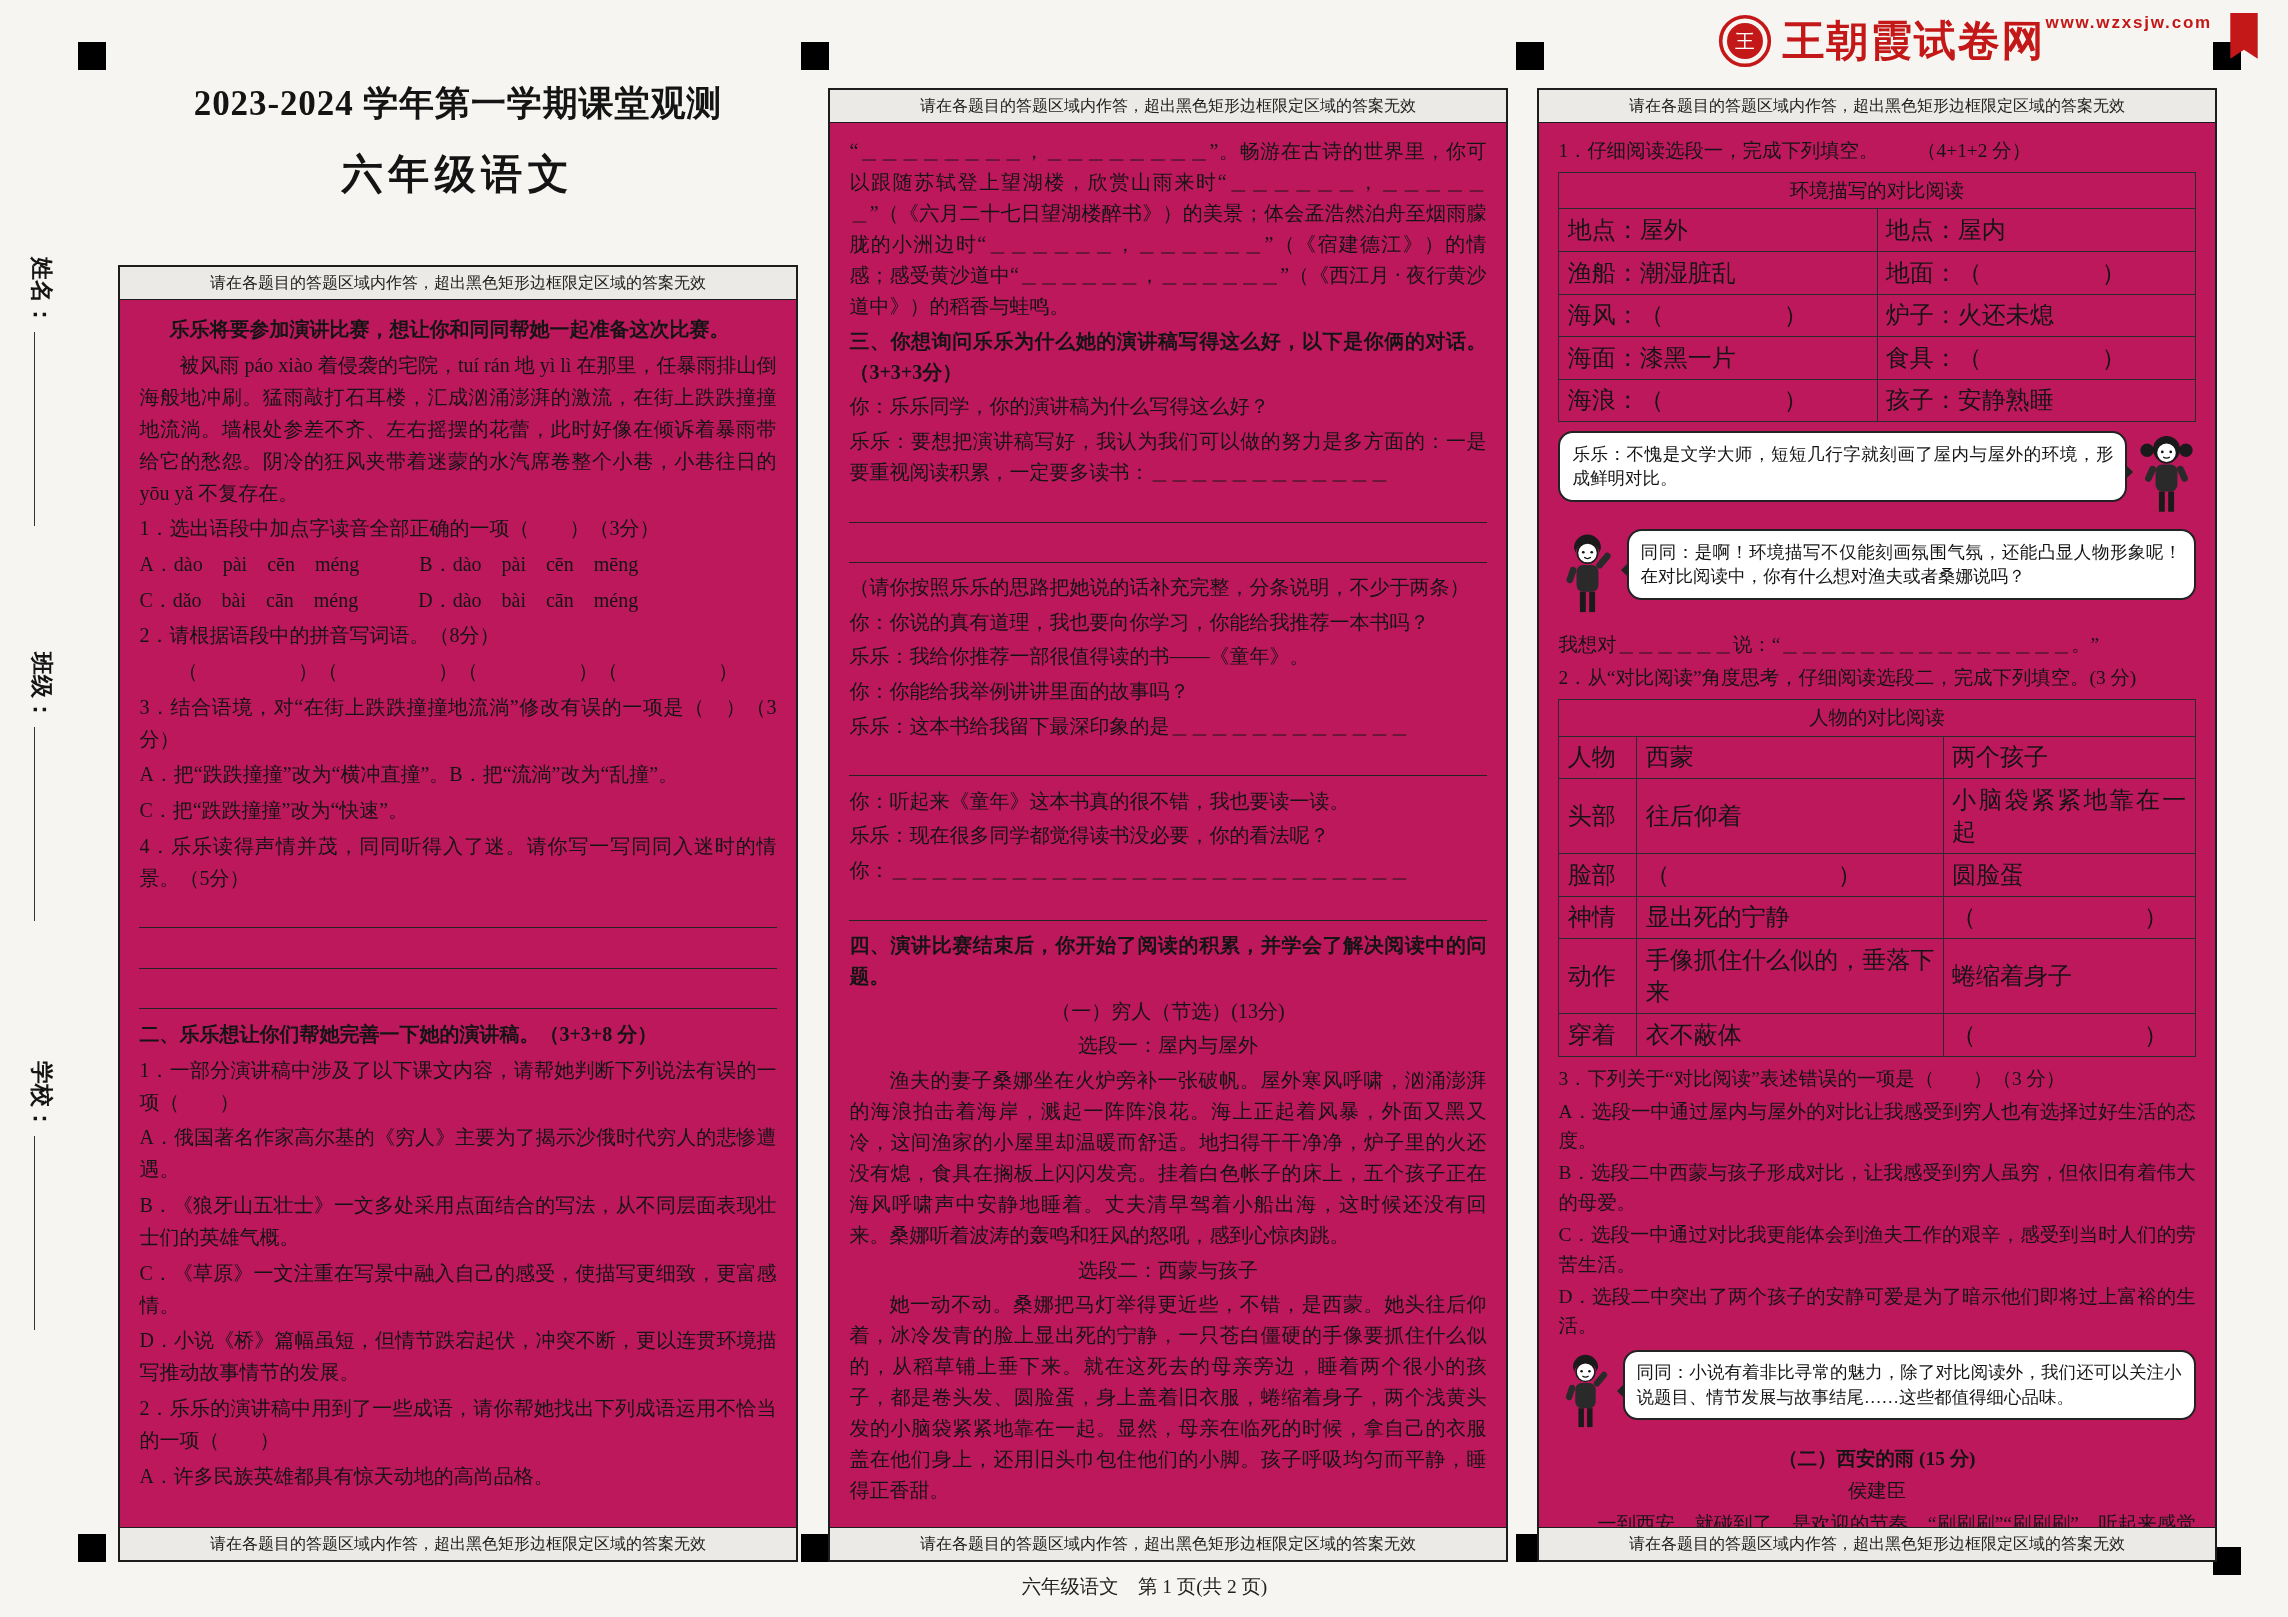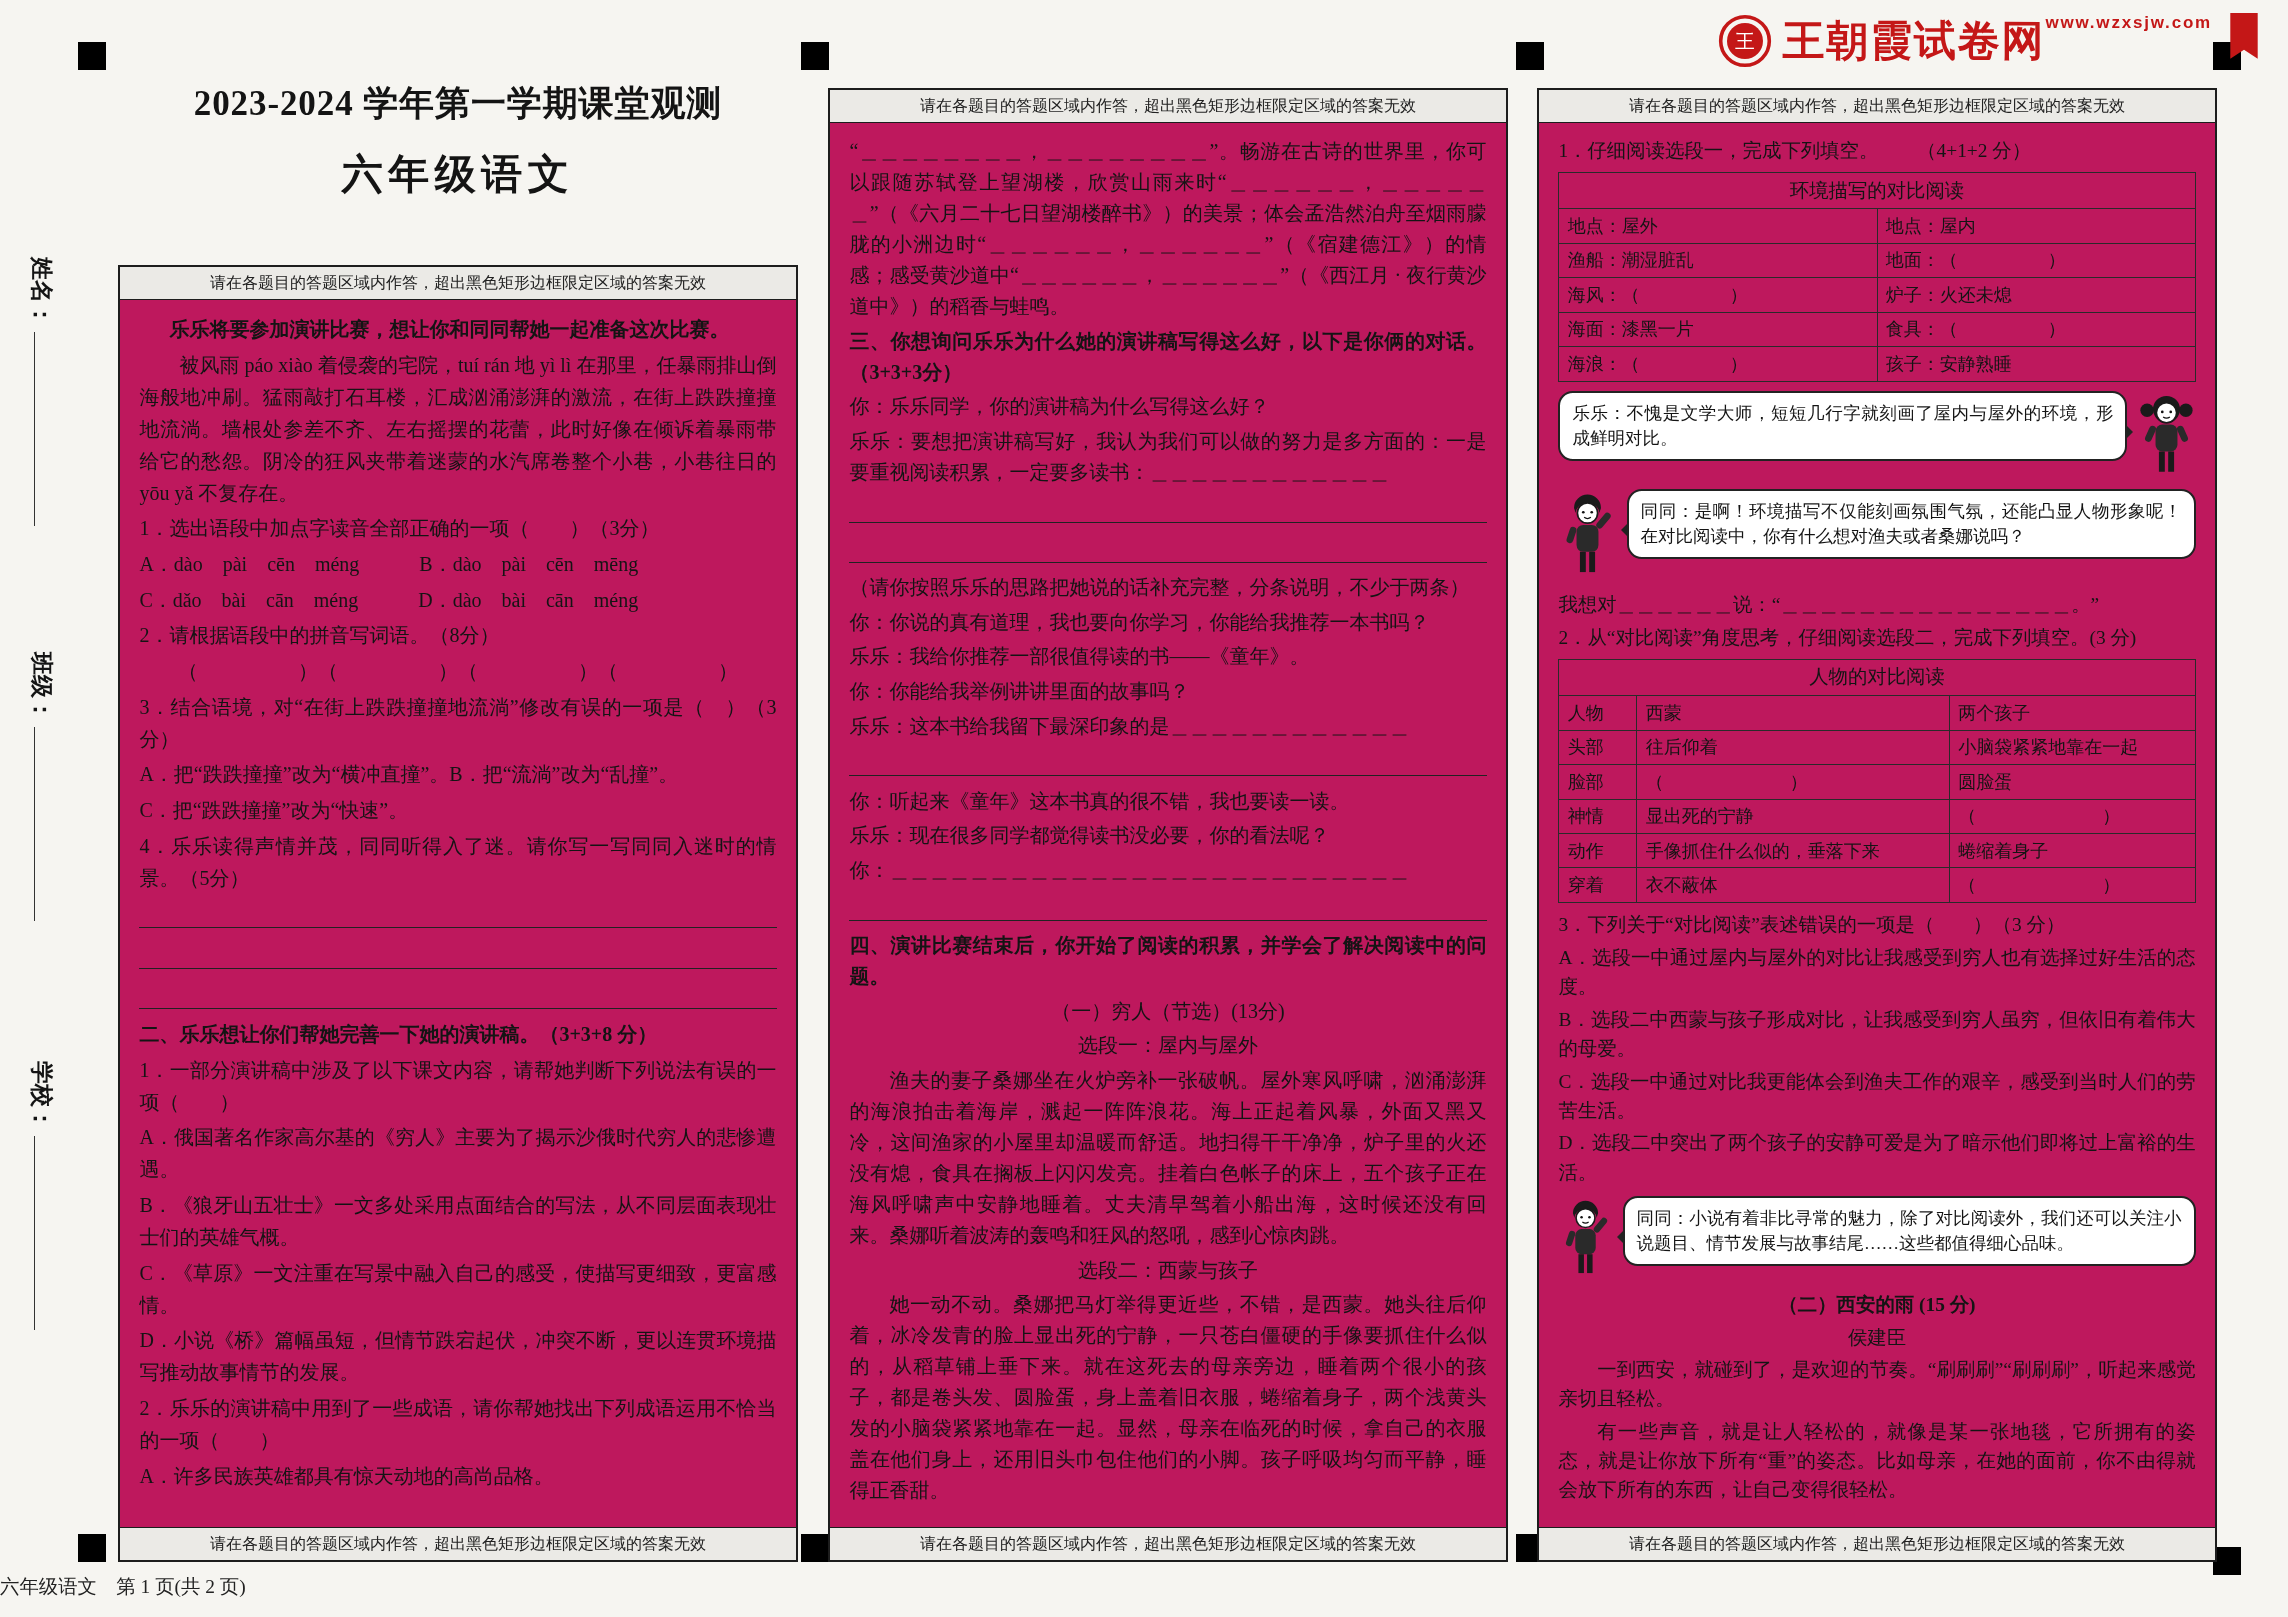--- a/index.html
+++ b/index.html
@@ -48,21 +48,21 @@
   #col2 .content { font-size:20px; line-height:1.55; }
   #col3 .content { font-size:19.4px; line-height:1.5; }
 
   .para { margin:3.7px 0; }
   .bold { font-weight:bold; }
   .center { text-align:center; }
   .indent { text-indent:2em; }
   .answer-line { border-bottom:1.8px solid #222; height:31px; margin:3.7px 0 9.2px 0; }
 
   table { width:100%; border-collapse:collapse; margin:7px 0; }
-  td { border:1.8px solid #2a2a2a; padding:4.6px 8.3px; font-size:18px; line-height:1.35; }
+  td { border:1.8px solid #2a2a2a; padding:4.6px 8.3px; font-size:24px; line-height:1.35; }
   .t-title { text-align:center; font-size:19.4px; }
   .t-narrow { width:78px; }
 
   .bubble-row { display:flex; align-items:flex-start; gap:9.2px; margin:9px 0; }
   .bubble {
     position:relative; border:2.3px solid #222; border-radius:14.8px;
     padding:8.3px 12px; font-size:17.5px; line-height:1.42; flex:1 1 auto;
     background:#fff;
   }
   .bubble.tail-right::after {
@@ -70,21 +70,21 @@
     border:8.3px solid transparent; border-left-color:#222;
   }
   .bubble.tail-left::before {
     content:""; position:absolute; left:-15.7px; top:31px;
     border:8.3px solid transparent; border-right-color:#222;
   }
   .kid { flex:0 0 auto; }
 
   .page-footer {
     position:absolute; left:0; top:1573px; width:100%;
-    font-size:19.4px; color:#222;
+    text-align:center; font-size:19.4px; color:#222;
   }
 </style>
 </head>
 <body>
 
 <div class="reg" style="left:78px;top:42px"></div>
 <div class="reg" style="left:801px;top:42px"></div>
 <div class="reg" style="left:1516px;top:42px"></div>
 <div class="reg" style="left:2213px;top:42px"></div>
 <div class="reg" style="left:78px;top:1534px"></div>

